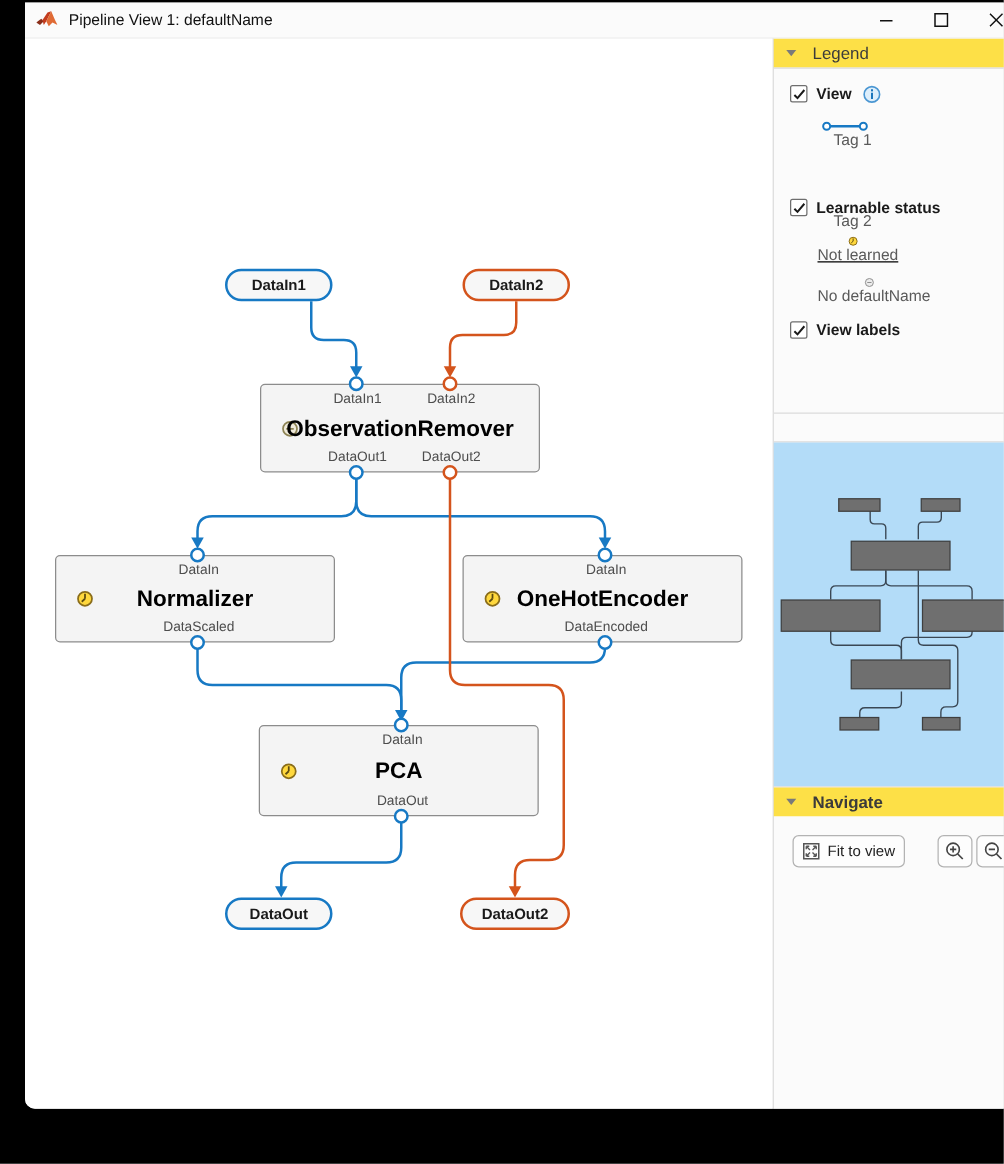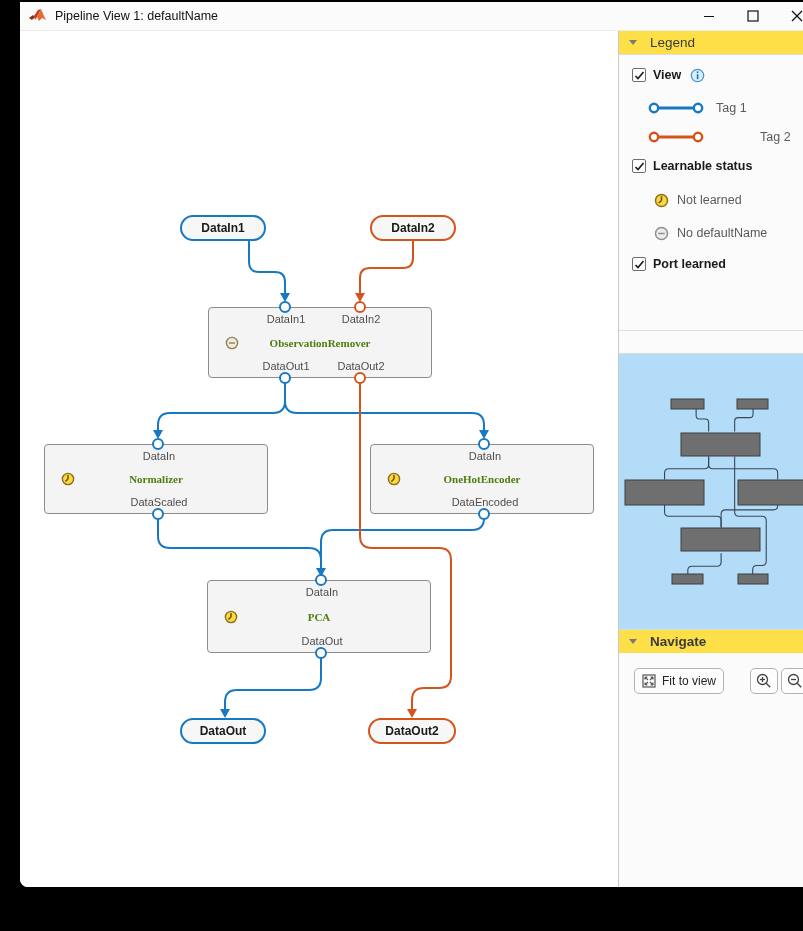--- a/index.html
+++ b/index.html
@@ -25,35 +25,35 @@
           font-size:12px; font-weight:bold; color:#1a1a1a; z-index:2; }
   .pill.blue { border-color:#1779C4; }
   .pill.orange { border-color:#D4541C; }
   .block { position:absolute; background:#f4f4f4; border:1.5px solid #8c8c8c;
            border-radius:4px; z-index:1; }
   .portlabel { position:absolute; font-size:11px; color:#4d4d4d; white-space:nowrap;
                transform:translateX(-50%); }
   .portlabel.top { top:5px; }
   .portlabel.bottom { bottom:5px; }
   .blockname { position:absolute; left:50%; top:50%; transform:translate(-50%,-50%);
-               font-size:11px; font-weight:bold; color:#4d7c0f; white-space:nowrap;font-family:Liberation Serif, serif; }
+               font-size:18px; font-weight:bold; color:#000000; white-space:nowrap; }
   .blockicon { position:absolute; left:16px; top:50%; transform:translateY(-50%); width:14px; height:14px; }
   .edges { position:absolute; left:0; top:0; z-index:3; pointer-events:none; }
   
   .secheader { position:absolute; left:0; width:100%; height:23px; display:flex;
                align-items:center; font-size:13.5px; color:#3b3b3b; background:#fde047; }
   .secheader .tri { width:0; height:0; border-left:4px solid transparent;
                     border-right:4px solid transparent; border-top:5px solid #7a7a7a;
                     margin:0 13px 0 10px; }
   .hdiv { position:absolute; left:0; width:100%; height:1px; background:#dcdcdc; }
   .cbrow { position:absolute; left:13px; display:flex; align-items:center; height:18px; }
   .checkbox { width:14px; height:14px; border:1px solid #6e6e6e; border-radius:2px;
               background:#fff; display:flex; align-items:center; justify-content:center; }
   .cbrow .lbl { font-size:12.5px; font-weight:bold; color:#1a1a1a; margin-left:7px; }
-  .legrow { position:absolute; display:flex; align-items:center; height:22px; }
+  .legrow { position:absolute; display:flex; align-items:center; height:22px;flex-direction:column; }
   .legrow .lbl { font-size:12.5px; color:#5a5a5a; }
   .tagline { position:relative; width:56px; height:12px; margin-right:12px; }
   .iconrow-icon { width:15px; height:15px; margin-right:8px; }
   .btn { position:absolute; height:26px; border:1px solid #b3b3b3; border-radius:5px;
          background:#fdfdfd; display:flex; align-items:center; justify-content:center;
          font-size:12px; color:#222; }
   .minimap { position:absolute; left:0; width:198px; height:275px; background:#b3dcf8; }
 </style>
 </head>
 <body>
@@ -229,21 +229,21 @@
 
       <div class="cbrow" style="top:126px;">
         <span class="checkbox">
           <svg width="11" height="11" viewBox="0 0 11 11">
             <polyline points="1.5,6 4,8.5 9.5,2" fill="none" stroke="#1a1a1a" stroke-width="1.6"></polyline>
           </svg>
         </span>
         <span class="lbl">Learnable status</span>
       </div>
 
-      <div class="legrow" style="top:158px;left:35px;">
+      <div class="legrow" style="top:158px;left:35px;text-decoration:underline;">
         <svg class="iconrow-icon" viewBox="0 0 15 15">
           <circle cx="7.5" cy="7.5" r="6" fill="#ffd83d" stroke="#8a6d1a" stroke-width="1.5"></circle>
           <line x1="7.5" y1="7.5" x2="7.5" y2="3.2" stroke="#5c4a10" stroke-width="1.5"></line>
           <line x1="7.5" y1="7.5" x2="4.7" y2="10" stroke="#5c4a10" stroke-width="1.5"></line>
         </svg>
         <span class="lbl">Not learned</span>
       </div>
 
       <div class="legrow" style="top:191px;left:35px;">
         <svg class="iconrow-icon" viewBox="0 0 15 15">
@@ -252,21 +252,21 @@
         </svg>
         <span class="lbl">No defaultName</span>
       </div>
 
       <div class="cbrow" style="top:224px;">
         <span class="checkbox">
           <svg width="11" height="11" viewBox="0 0 11 11">
             <polyline points="1.5,6 4,8.5 9.5,2" fill="none" stroke="#1a1a1a" stroke-width="1.6"></polyline>
           </svg>
         </span>
-        <span class="lbl">Port learned</span>
+        <span class="lbl">View labels</span>
       </div>
 
       <div class="hdiv" style="top:299px;"></div>
       <div class="hdiv" style="top:322px;"></div>
 
       <div class="minimap" style="top:323px;">
         <svg width="198" height="275" viewBox="0 0 198 275">
           <g fill="none" stroke="#3a4754" stroke-width="1.1" vector-effect="non-scaling-stroke" transform="translate(6,45) scale(0.347,0.352) translate(-24,-184)">
             <path vector-effect="non-scaling-stroke" d="M 229,210 V 231 Q 229,241 239,241 H 255 Q 265,241 265,251 V 276"></path>
             <path vector-effect="non-scaling-stroke" d="M 393,210 V 227 Q 393,237 383,237 H 350 Q 340,237 340,247 V 276"></path>

